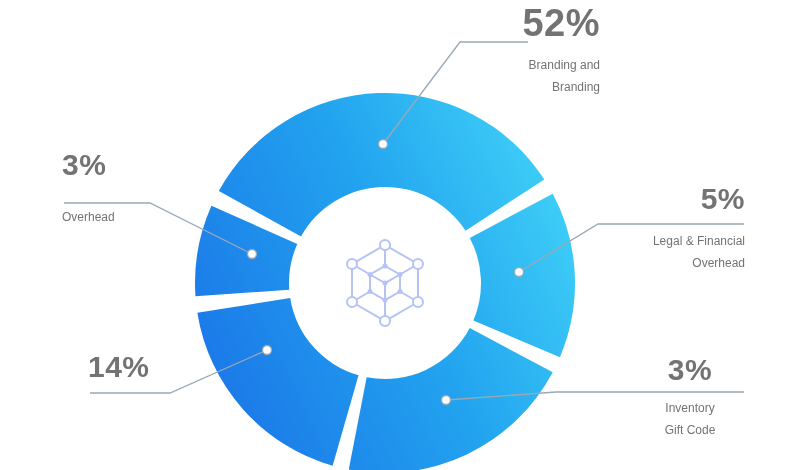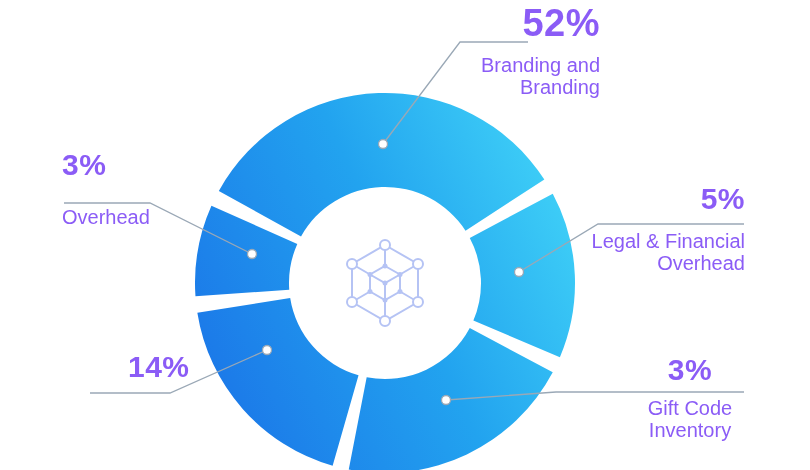--- a/index.html
+++ b/index.html
@@ -3,36 +3,36 @@
 <meta charset="utf-8">
 <style>
   * { margin:0; padding:0; box-sizing:border-box; }
   html,body { background:#ffffff; }
   body {
     width:810px; height:470px; position:relative; overflow:hidden;
     font-family:"Liberation Sans", sans-serif;
   }
   .stage { position:absolute; left:0; top:0; width:810px; height:470px; }
   svg.chart { position:absolute; left:0; top:0; }
-  .callout { position:absolute; color:#8b5cf6; }
+  .callout { position:absolute; color:#737373; }
   .pct { font-weight:bold; letter-spacing:0.5px; }
   .pct-xl { font-size:38px; line-height:38px; }
   .pct-lg { font-size:30px; line-height:30px; }
-  .lbl { font-size:20px; line-height:22px; font-weight:500; }
+  .lbl { font-size:12px; line-height:22px; font-weight:500; }
 
   #callout-branding { left:400px; top:4px;  width:200px; text-align:right; }
   #callout-branding .pct { margin-bottom:12px; }
 
   #callout-bounty   { left:62px;  top:150px; width:180px; text-align:left; }
   #callout-bounty .pct { margin-bottom:26px; }
 
   #callout-legal    { left:545px; top:184px; width:200px; text-align:right; }
   #callout-legal .pct { margin-bottom:16px; }
 
-  #callout-infra    { left:88px;  top:352px; width:220px; text-align:left;margin-left:40px; }
+  #callout-infra    { left:88px;  top:352px; width:220px; text-align:left; }
   #callout-infra .pct { margin-bottom:16px; }
 
   #callout-gift     { left:606px; top:355px; width:168px; text-align:center; }
   #callout-gift .pct { margin-bottom:12px; }
 </style>
 </head>
 <body>
 
 <div class="stage">
 
@@ -110,17 +110,17 @@
     <div class="lbl">Overhead</div>
   </div>
 
   <div class="callout" id="callout-infra">
     <div class="pct pct-lg">14%</div>
     <div class="lbl"></div>
   </div>
 
   <div class="callout" id="callout-gift">
     <div class="pct pct-lg">3%</div>
+    <div class="lbl">Inventory</div>
     <div class="lbl">Gift Code</div>
-    <div class="lbl">Inventory</div>
   </div>
 
 </div>
 
 </body></html>

